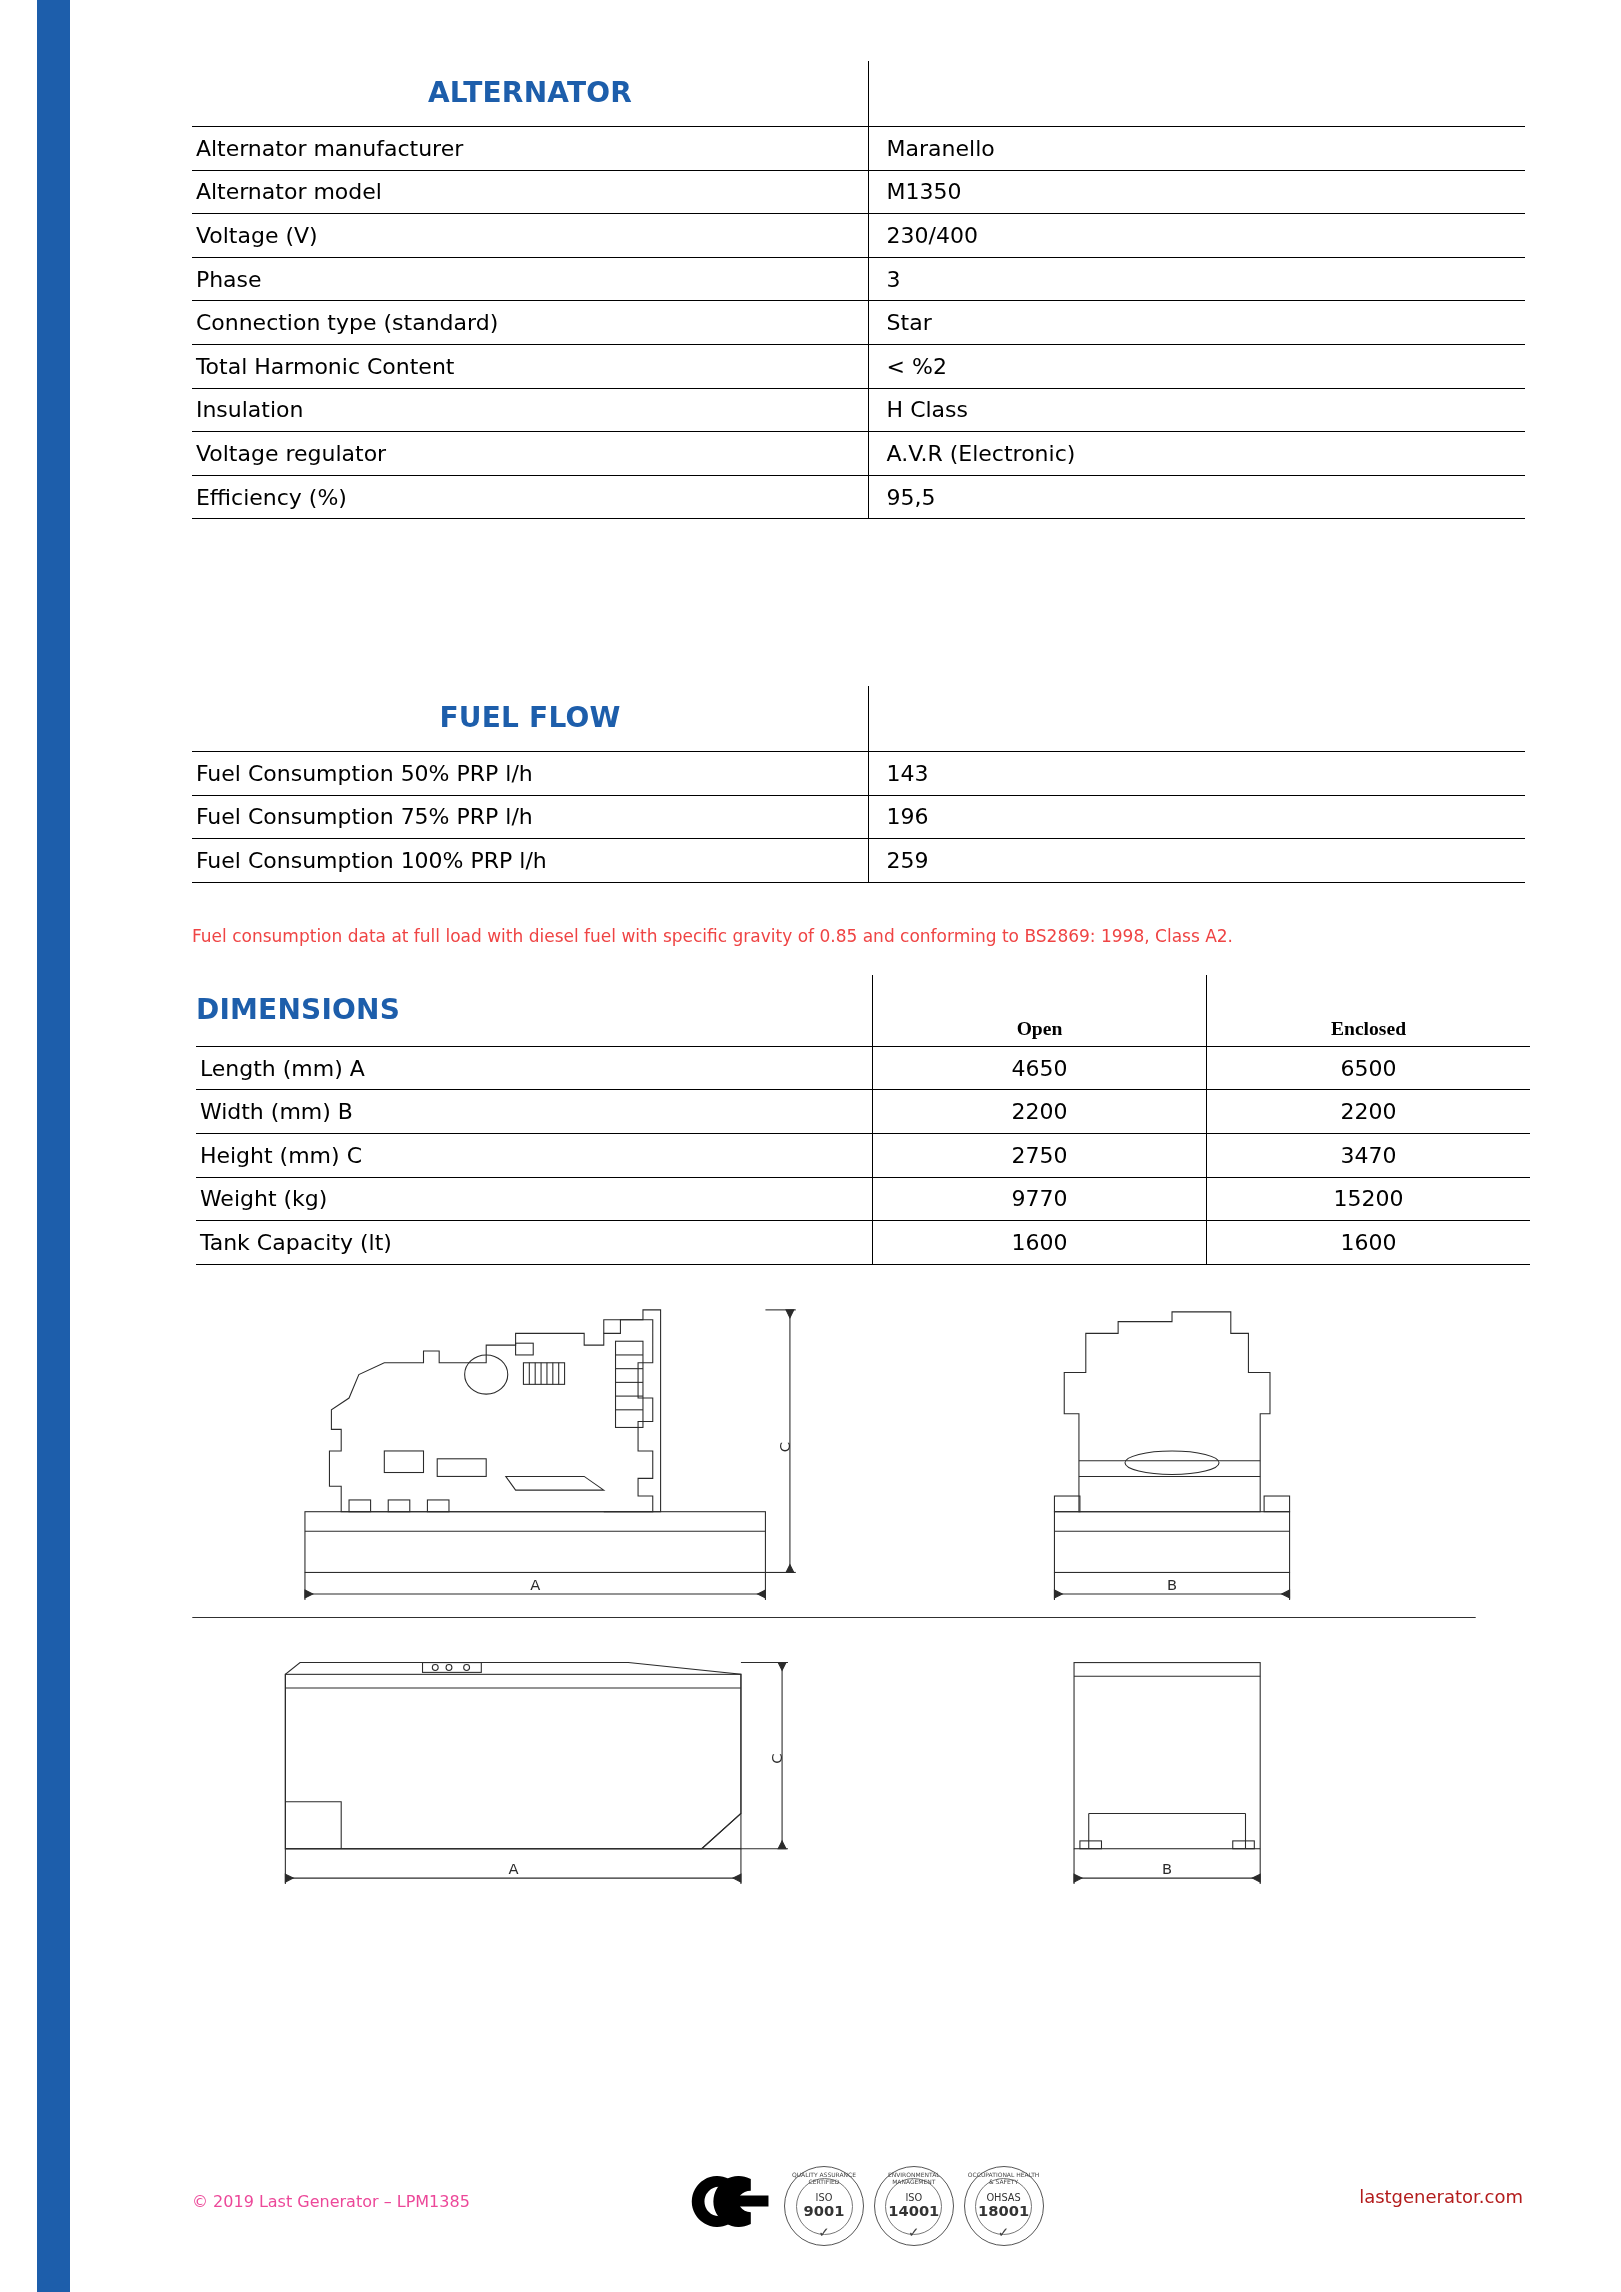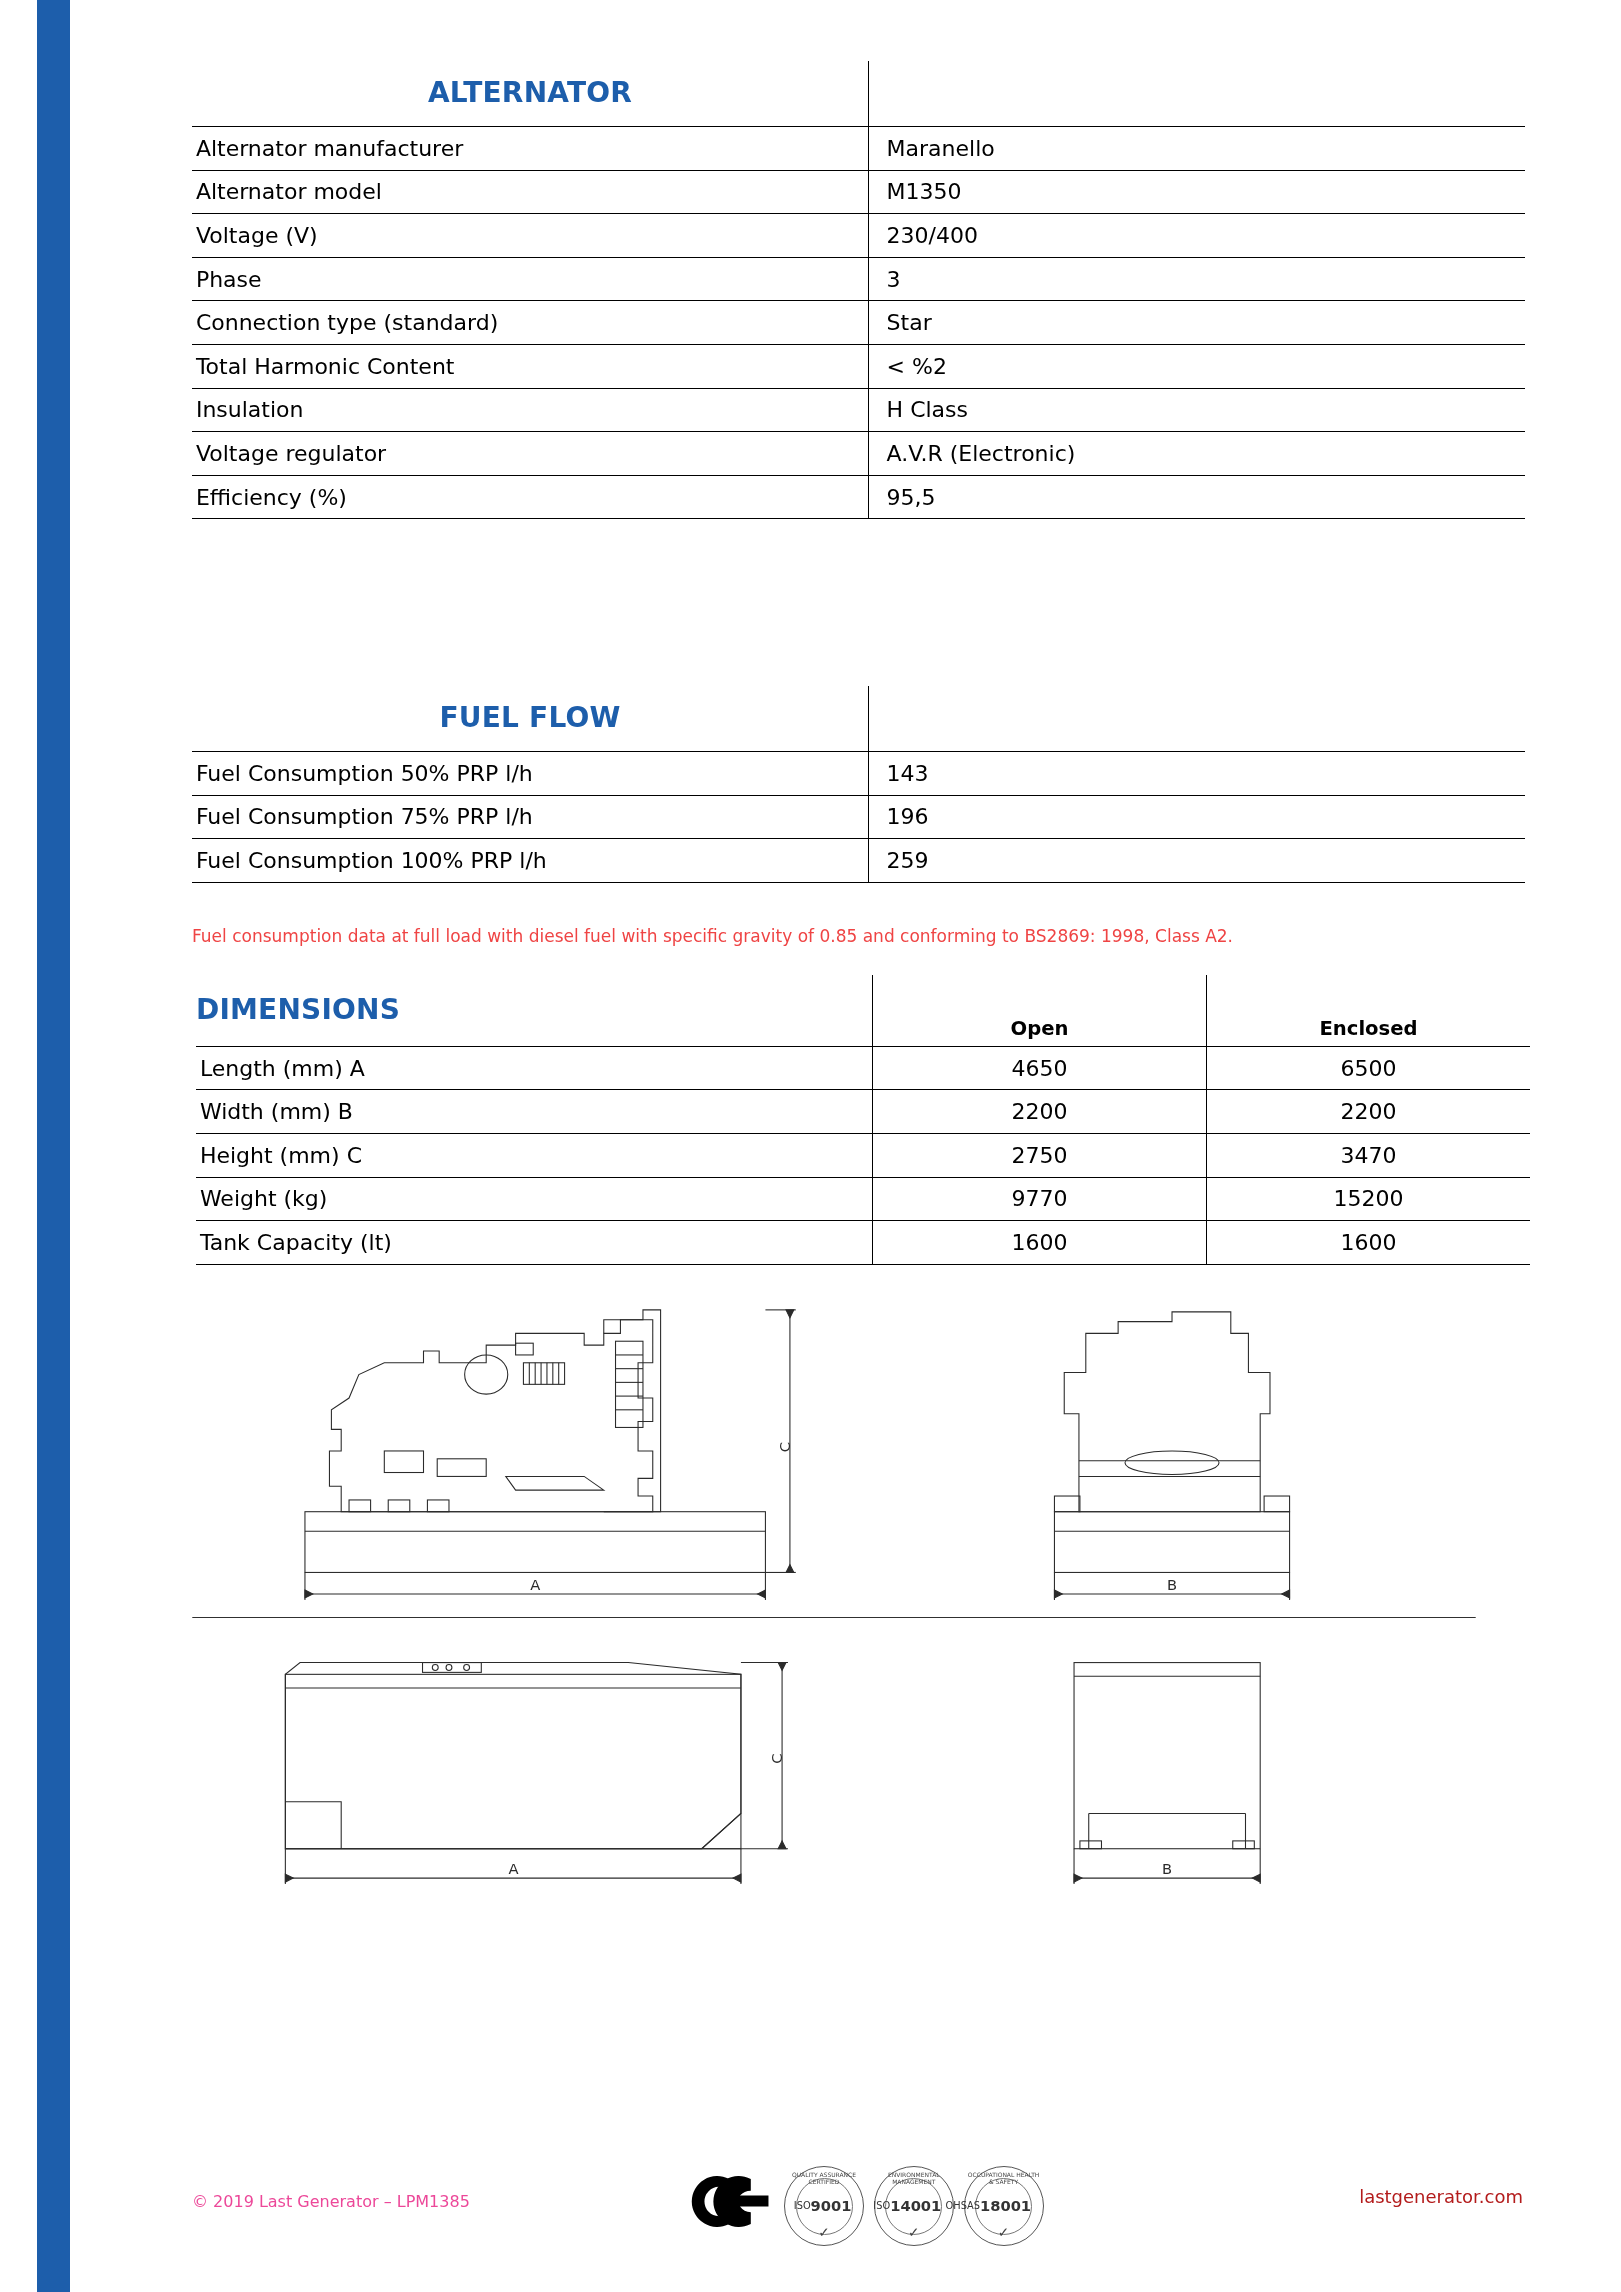--- a/index.html
+++ b/index.html
@@ -134,20 +134,21 @@
   table.dims tr.head td {
     height: 65px;
     padding: 0;
   }
   table.dims tr.head td.colopen,
   table.dims tr.head td.colenc {
     font-size: 19.6px;
     font-weight: bold;
     vertical-align: bottom;
     padding-bottom: 5.9px;
+    font-family: Liberation Serif, serif;
   }
 
   
   .drawing {
     position: absolute;
     left: 192px;
     top: 1304px;
     width: 1333px;
     height: 725px;
   }
@@ -195,22 +196,22 @@
     color: #333;
     background: #fff;
   }
   .iso .iso-inner {
     width: 55px;
     height: 55px;
     border-radius: 50%;
     border: 1.2px solid #777;
     display: flex;
     align-items: center;
-    justify-content: flex-end;
-    flex-direction: row;
+    justify-content: center;
+    flex-direction: column;
     line-height: 1.05;
   }
   .iso .iso-top {
     font-size: 9.8px;
     font-weight: normal;
   }
   .iso .iso-num {
     font-size: 14.7px;
     font-weight: bold;
   }

